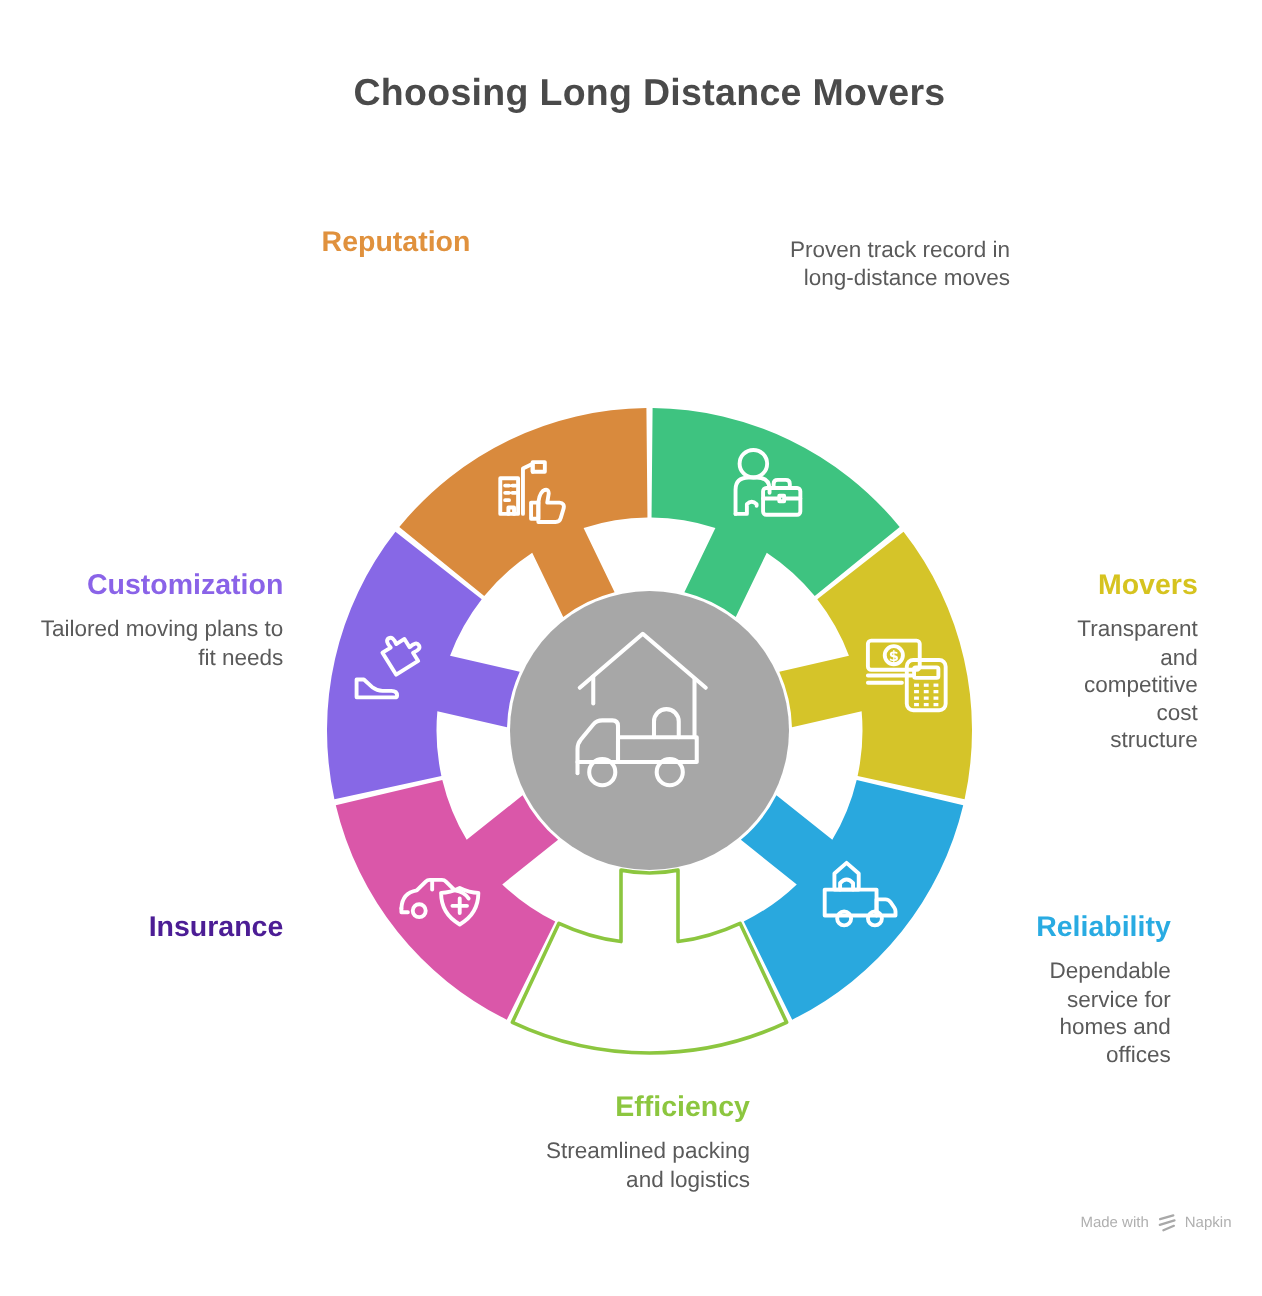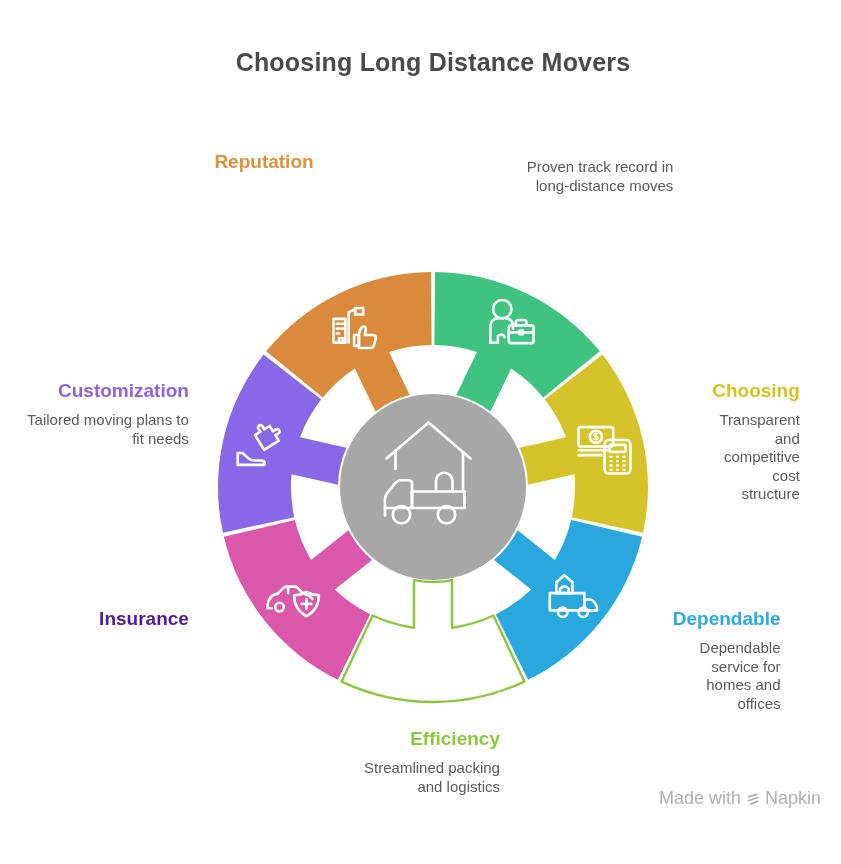--- a/index.html
+++ b/index.html
@@ -16,22 +16,22 @@
   .label-block h2{margin:0;font-size:19px;line-height:24px;font-weight:bold;}
   .label-block p{margin:8px 0 0 0;font-size:15px;line-height:18.5px;white-space:pre-line;}
   .pos-reputation{left:264px;top:150px;}
   .pos-experience{left:600px;top:150px;}
   .pos-pricing{left:756px;top:379px;}
   .pos-customization{left:108px;top:379px;}
   .pos-insurance{left:144px;top:607px;}
   .pos-reliability{left:720px;top:607px;}
   .pos-efficiency{left:432px;top:727px;}
   .watermark{
-    position:absolute;right:20px;top:788px;display:flex;align-items:center;gap:5px;
-    font-size:18px;
+    position:absolute;right:20px;top:808px;display:flex;align-items:center;gap:5px;
+    font-size:10px;
   }
 </style>
 </head>
 <body>
 
 <div class="title" style="color: rgb(74, 74, 74);">Choosing Long Distance Movers</div>
 
 <svg id="ring-svg" width="841" height="864" viewBox="0 0 841 864">
     <path d="M435.06,272.01 A215,215 0 0 1 599.80,351.34 L543.17,397.40 A142,142 0 0 0 511.18,368.46 L490.50,411.38 A95,95 0 0 0 456.27,394.89 L476.94,351.97 A142,142 0 0 0 434.36,345.01 Z" fill="#3ec380"></path>
     <path d="M602.37,354.57 A215,215 0 0 1 643.06,532.83 L571.74,517.27 A142,142 0 0 0 574.42,474.21 L527.97,484.81 A95,95 0 0 0 519.52,447.76 L565.97,437.16 A142,142 0 0 0 544.86,399.53 Z" fill="#d5c429"></path>
@@ -116,27 +116,27 @@
   </svg>
 
 <div class="label-block pos-reputation">
   <h2 style="color: rgb(224, 145, 61);">Reputation</h2>
 </div>
 <div class="label-block pos-experience">
   <p style="color: rgb(90, 90, 90);">Proven track record in
 long-distance moves</p>
 </div>
 <div class="label-block pos-pricing">
-  <h2 style="color: rgb(214, 195, 31);">Choosing</h2>
+  <h2 style="color: rgb(214, 195, 31);">Movers</h2>
   <p style="color: rgb(90, 90, 90);">Transparent and
 competitive cost
 structure</p>
 </div>
 <div class="label-block pos-reliability">
-  <h2 style="color: rgb(41, 171, 226);">Dependable</h2>
+  <h2 style="color: rgb(41, 171, 226);">Reliability</h2>
   <p style="color: rgb(90, 90, 90);">Dependable service for
 homes and offices</p>
 </div>
 <div class="label-block pos-efficiency">
   <h2 style="color: rgb(140, 198, 63);">Efficiency</h2>
   <p style="color: rgb(90, 90, 90);">Streamlined packing
 and logistics</p>
 </div>
 <div class="label-block pos-insurance">
   <h2 style="color: #4c1d95;">Insurance</h2>

